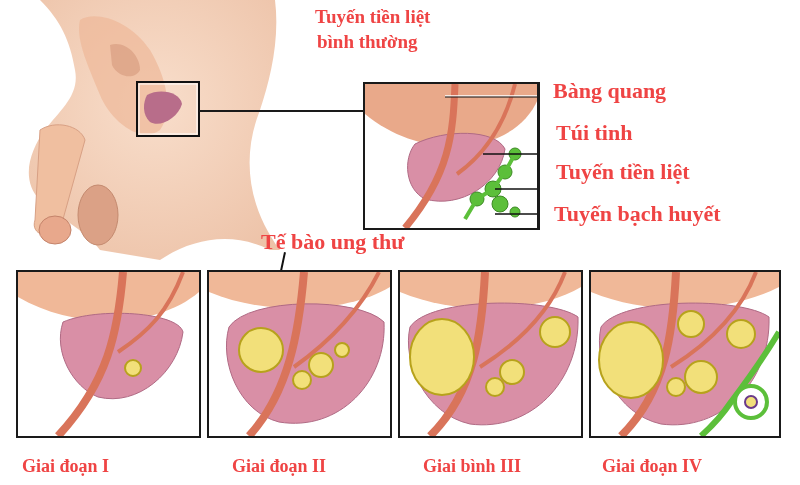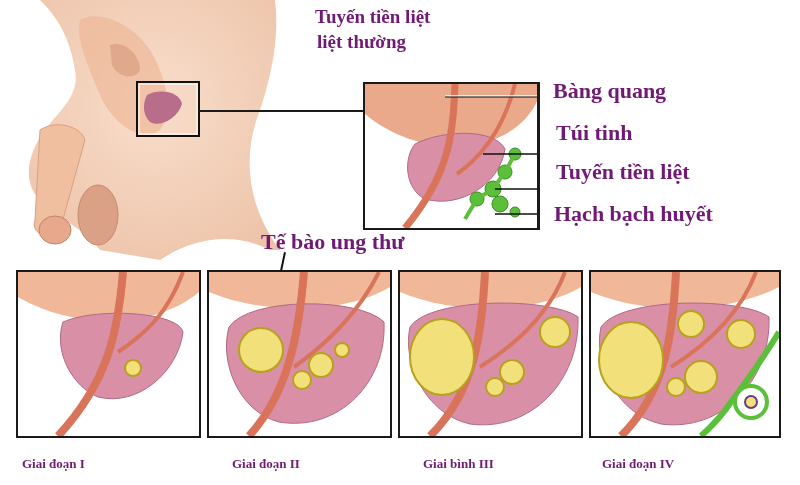--- a/index.html
+++ b/index.html
@@ -1,21 +1,21 @@
 <!DOCTYPE html>
 <html><head>
 <meta charset="utf-8">
 <style>
   html, body { margin:0; padding:0; background:#fff; }
   body { width:800px; height:485px; position:relative; overflow:hidden; font-family:"Liberation Serif", serif; }
   .abs { position:absolute; }
-  .lbl { position:absolute; font-family:"Liberation Serif", serif; font-weight:bold; color:#701a75; white-space:nowrap; }
+  .lbl { position:absolute; font-family:"Liberation Serif", serif; font-weight:bold; color:#ef4444; white-space:nowrap; }
   .title { left:315px; top:4px; font-size:19px; line-height:25px; text-align:left; }
   .part { font-size:22px; }
-  .stage { font-size:13px; top:456px; }
+  .stage { font-size:18px; top:456px; }
   .panel { position:absolute; border:2px solid #1a1a1a; background:#fff; overflow:hidden; box-sizing:border-box; }
   svg { display:block; }
 </style>
 </head>
 <body>
 
 <svg class="abs" style="left:0;top:0" width="290" height="265" viewBox="0 0 290 265">
   <defs>
     <radialGradient id="skinG" cx="50%" cy="40%" r="70%">
       <stop offset="0%" stop-color="#f7d8c2"></stop>
@@ -31,21 +31,21 @@
 
   <rect x="137" y="82" width="62" height="54" fill="none" stroke="#111" stroke-width="2"></rect>
   <rect x="139" y="84" width="58" height="50" fill="none" stroke="#fff" stroke-width="1"></rect>
   <path d="M147 95 C 160 88, 180 92, 182 104 C 178 118, 160 128, 150 122 C 142 115, 143 102, 147 95 Z" fill="#b86d8a"></path>
 </svg>
 
 <div class="abs" style="left:199px;top:110px;width:165px;height:2px;background:#1a1a1a;"></div>
 
 <div class="lbl title">
   <div>Tuyến tiền liệt</div>
-  <div style="padding-left:2px">liệt thường</div>
+  <div style="padding-left:2px">bình thường</div>
 </div>
 
 <div class="panel" style="left:363px;top:82px;width:177px;height:148px;">
   <svg width="173" height="144" viewBox="0 0 173 144">
     <path d="M0 0 L173 0 L173 15 C 150 70, 60 80, 0 30 Z" fill="#e9a98a"></path>
     <path d="M50 60 C 80 45, 130 45, 140 65 C 135 100, 95 125, 60 115 C 40 105, 38 75, 50 60 Z" fill="#d98fa6" stroke="#b06a84" stroke-width="1"></path>
     <path d="M90 0 C 88 50, 85 90, 40 144" stroke="#d9745a" stroke-width="7" fill="none"></path>
     <path d="M150 0 C 140 40, 120 70, 92 90" stroke="#d9745a" stroke-width="4" fill="none"></path>
     <g fill="#5cbf3a" stroke="#3d8a24" stroke-width="1">
       <circle cx="150" cy="70" r="6"></circle>
@@ -62,21 +62,21 @@
     <line x1="130" y1="105" x2="173" y2="105" stroke="#111" stroke-width="1.5"></line>
     <line x1="130" y1="130" x2="173" y2="130" stroke="#111" stroke-width="1.5"></line>
   </svg>
 </div>
 
 <div class="abs" style="left:537px;top:82px;width:2px;height:148px;background:#1a1a1a;"></div>
 
 <div class="lbl part" style="left:553px;top:78px;">Bàng quang</div>
 <div class="lbl part" style="left:556px;top:120px;">Túi tinh</div>
 <div class="lbl part" style="left:556px;top:159px;">Tuyến tiền liệt</div>
-<div class="lbl part" style="left:554px;top:201px;">Hạch bạch huyết</div>
+<div class="lbl part" style="left:554px;top:201px;">Tuyến bạch huyết</div>
 
 <div class="lbl part" style="left:261px;top:229px;">Tế bào ung thư</div>
 <div class="abs" style="left:284px;top:252px;width:2px;height:80px;background:#111;transform:rotate(12deg);transform-origin:top left;"></div>
 
 <div class="panel" style="left:16px;top:270px;width:185px;height:168px;">
   <svg width="181" height="164" viewBox="0 0 181 164">
     <path d="M0 0 L181 0 L181 20 C 140 55, 60 60, 0 25 Z" fill="#f0b898"></path>
     <path d="M45 50 C 80 35, 160 40, 165 60 C 160 100, 120 135, 80 125 C 55 115, 35 80, 45 50 Z" fill="#d98fa6" stroke="#b06a84" stroke-width="1"></path>
     <path d="M105 0 C 100 60, 90 110, 40 164" stroke="#d9745a" stroke-width="8" fill="none"></path>
     <path d="M165 0 C 150 40, 130 60, 100 80" stroke="#d9745a" stroke-width="4" fill="none"></path>

